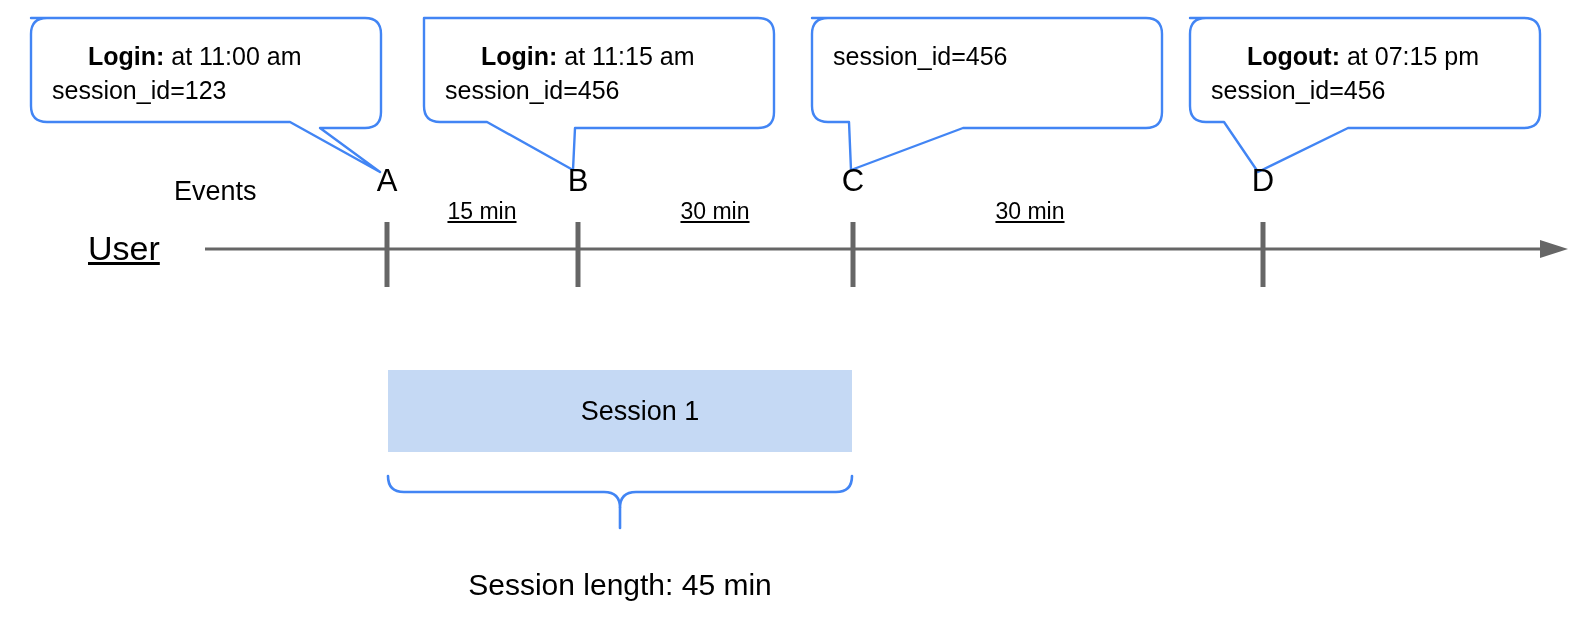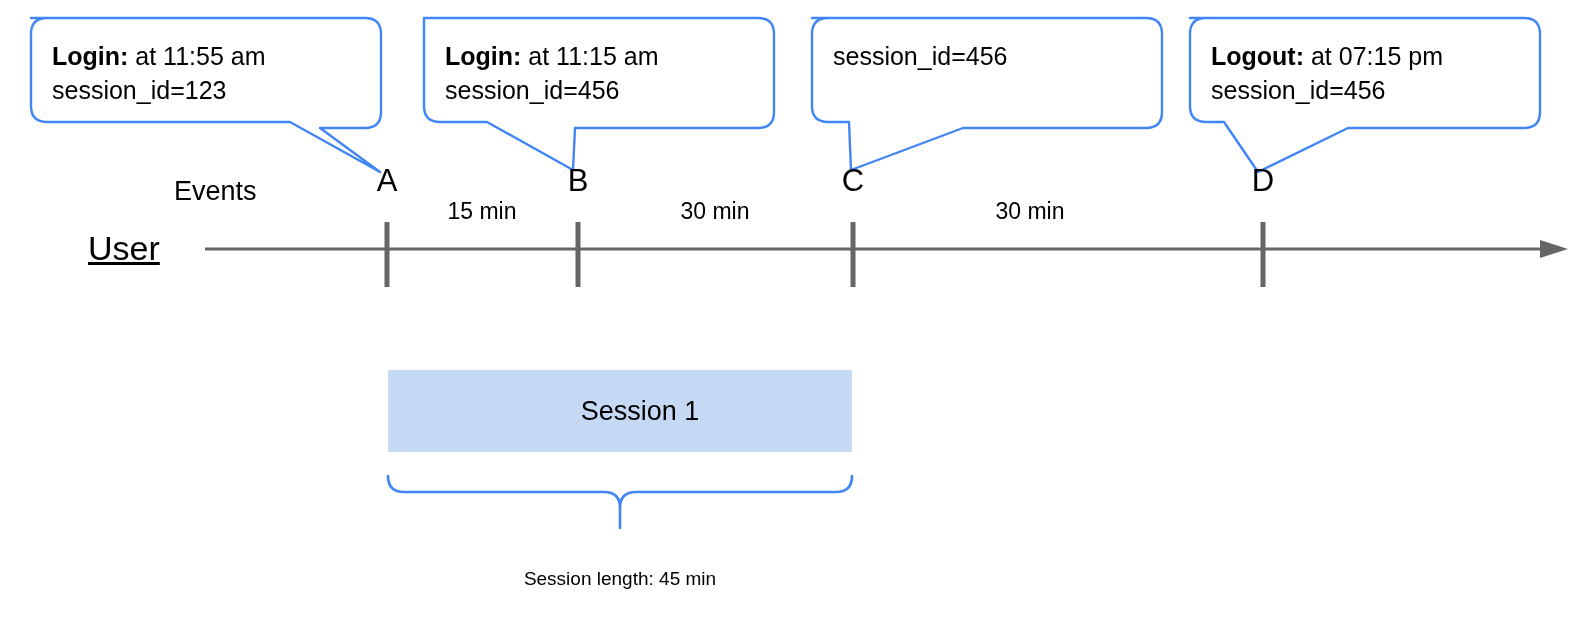--- a/index.html
+++ b/index.html
@@ -28,20 +28,21 @@
   }
   .callout-text {
     position: absolute;
     font-size: 25px;
     line-height: 34px;
     color: #000000;
     white-space: nowrap;
   }
   .callout-text .strong {
     font-weight: bold;
+    margin-left: 36px;
   }
   .axis-label {
     position: absolute;
     font-size: 34px;
     color: #000000;
     white-space: nowrap;
     text-decoration: underline;
   }
   .row-label {
     position: absolute;
@@ -55,37 +56,38 @@
     color: #000000;
     white-space: nowrap;
     text-align: center;
   }
   .gap-label {
     position: absolute;
     font-size: 23px;
     color: #000000;
     white-space: nowrap;
     text-align: center;
+    text-decoration: underline;
   }
   .session-box {
     position: absolute;
     background: #c5d9f4;
     display: flex;
     align-items: center;
     justify-content: center;
   }
   .session-box-label {
     font-size: 27px;
     color: #000000;
     white-space: nowrap;
     margin-left: 40px;
   }
   .brace-caption {
     position: absolute;
-    font-size: 19px;
+    font-size: 30px;
     color: #000000;
     white-space: nowrap;
     text-align: center;
   }
 </style>
 </head>
 <body>
 
 <div id="diagram">
 
@@ -119,21 +121,21 @@
       <line x1="1263" y1="222" x2="1263" y2="287" stroke="#666666" stroke-width="5"></line>
     </g>
 
     <g>
       <path d="M 388,476 Q 388,492 404,492 L 604,492 Q 620,492 620,508 Q 620,492 636,492 L 836,492 Q 852,492 852,476" fill="none" stroke="#4285f4" stroke-width="2.6" stroke-linecap="round"></path>
       <path d="M 620,508 L 620,528" fill="none" stroke="#4285f4" stroke-width="2.6" stroke-linecap="round"></path>
     </g>
   </svg>
 
   <div class="callout-text" style="left:52px; top:39px;">
-    <div><span class="strong">Login:</span><span> at 11:55 am</span></div>
+    <div><span class="strong">Login:</span><span> at 11:00 am</span></div>
     <div>session_id=123</div>
   </div>
 
   <div class="callout-text" style="left:445px; top:39px;">
     <div><span class="strong">Login:</span><span> at 11:15 am</span></div>
     <div>session_id=456</div>
   </div>
 
   <div class="callout-text" style="left:833px; top:39px;">
     <div>session_id=456</div>

